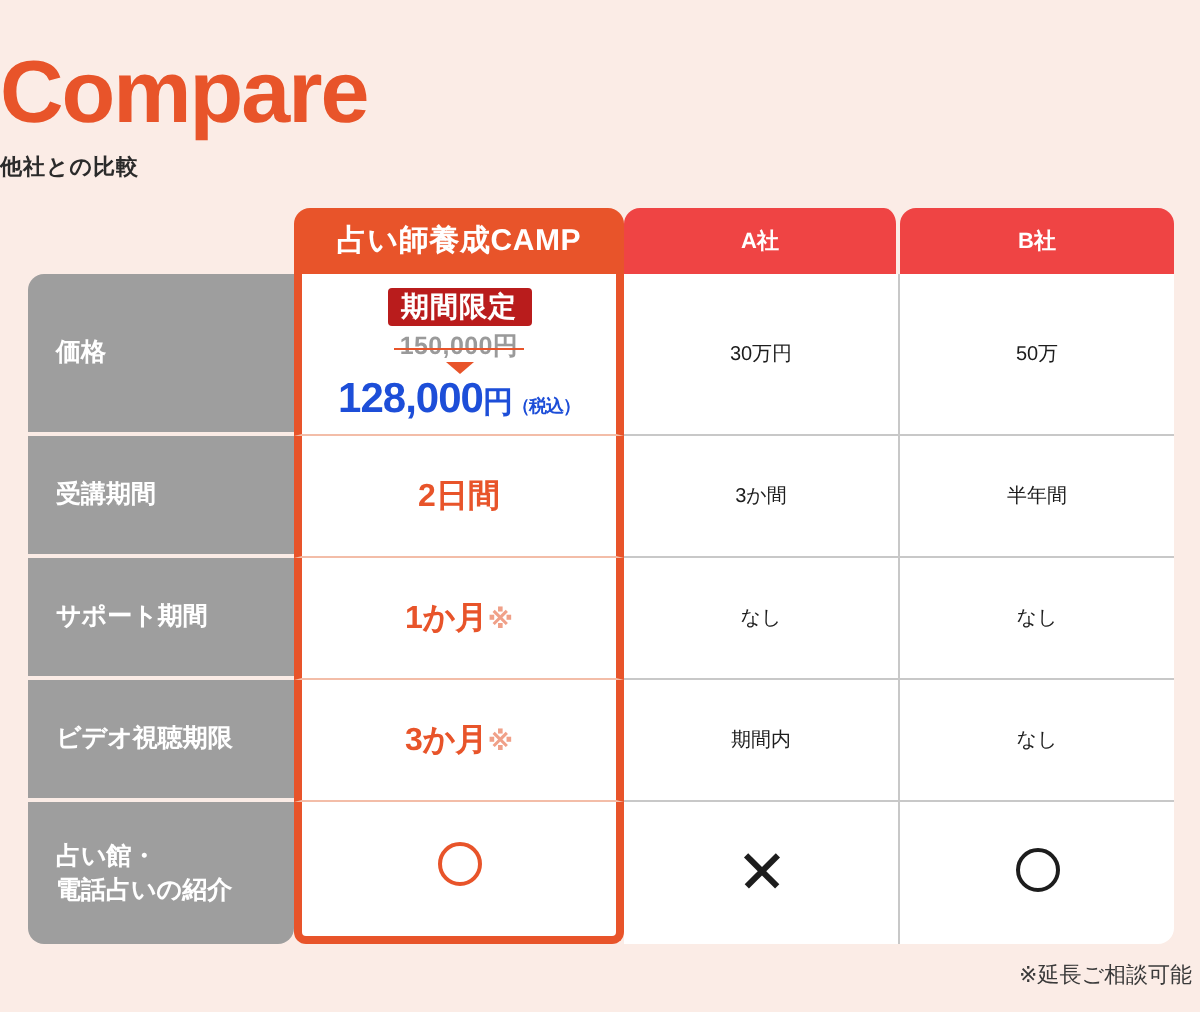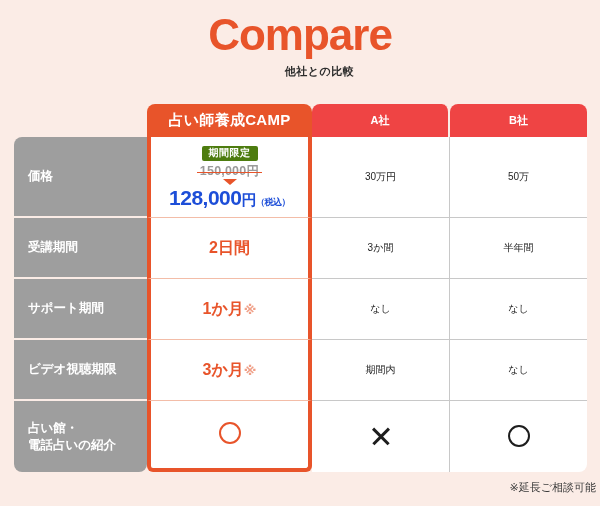--- a/index.html
+++ b/index.html
@@ -8,37 +8,35 @@
     width: 600px;
     height: 506px;
     background: #fbece6;
     font-family: "Liberation Sans", "DejaVu Sans", sans-serif;
     overflow: hidden;
     position: relative;
   }
 
   
   .header {
-    text-align: center;
-    padding-top: 12px;
+    padding-top: 24px;
   }
   .title {
     font-size: 44px;
     font-weight: 700;
     color: #e8542a;
     letter-spacing: -1px;
     line-height: 1.05;
   }
   .subtitle {
     font-size: 11px;
     font-weight: 700;
     color: #2b2b2b;
     margin-top: 6px;
     letter-spacing: 0.5px;
-    margin-left: 39px;
   }
 
   
   .table-wrap {
     position: absolute;
     left: 14px;
     top: 104px;
     width: 573px;
     height: 368px;
   }
@@ -140,23 +138,23 @@
   .price-box {
     display: flex;
     flex-direction: column;
     align-items: center;
     justify-content: center;
     gap: 0px;
     line-height: 1;
   }
   .limited-badge {
     display: inline-block;
-    background: #4d7c0f;
+    background: #b91c1c;
     color: #ffffff;
-    font-size: 10px;
+    font-size: 14px;
     font-weight: 700;
     padding: 2px 7px 3px 7px;
     border-radius: 2px;
     letter-spacing: 0.5px;
   }
   .old-price {
     position: relative;
     font-size: 12.5px;
     font-weight: 700;
     color: #9a9a9a;

